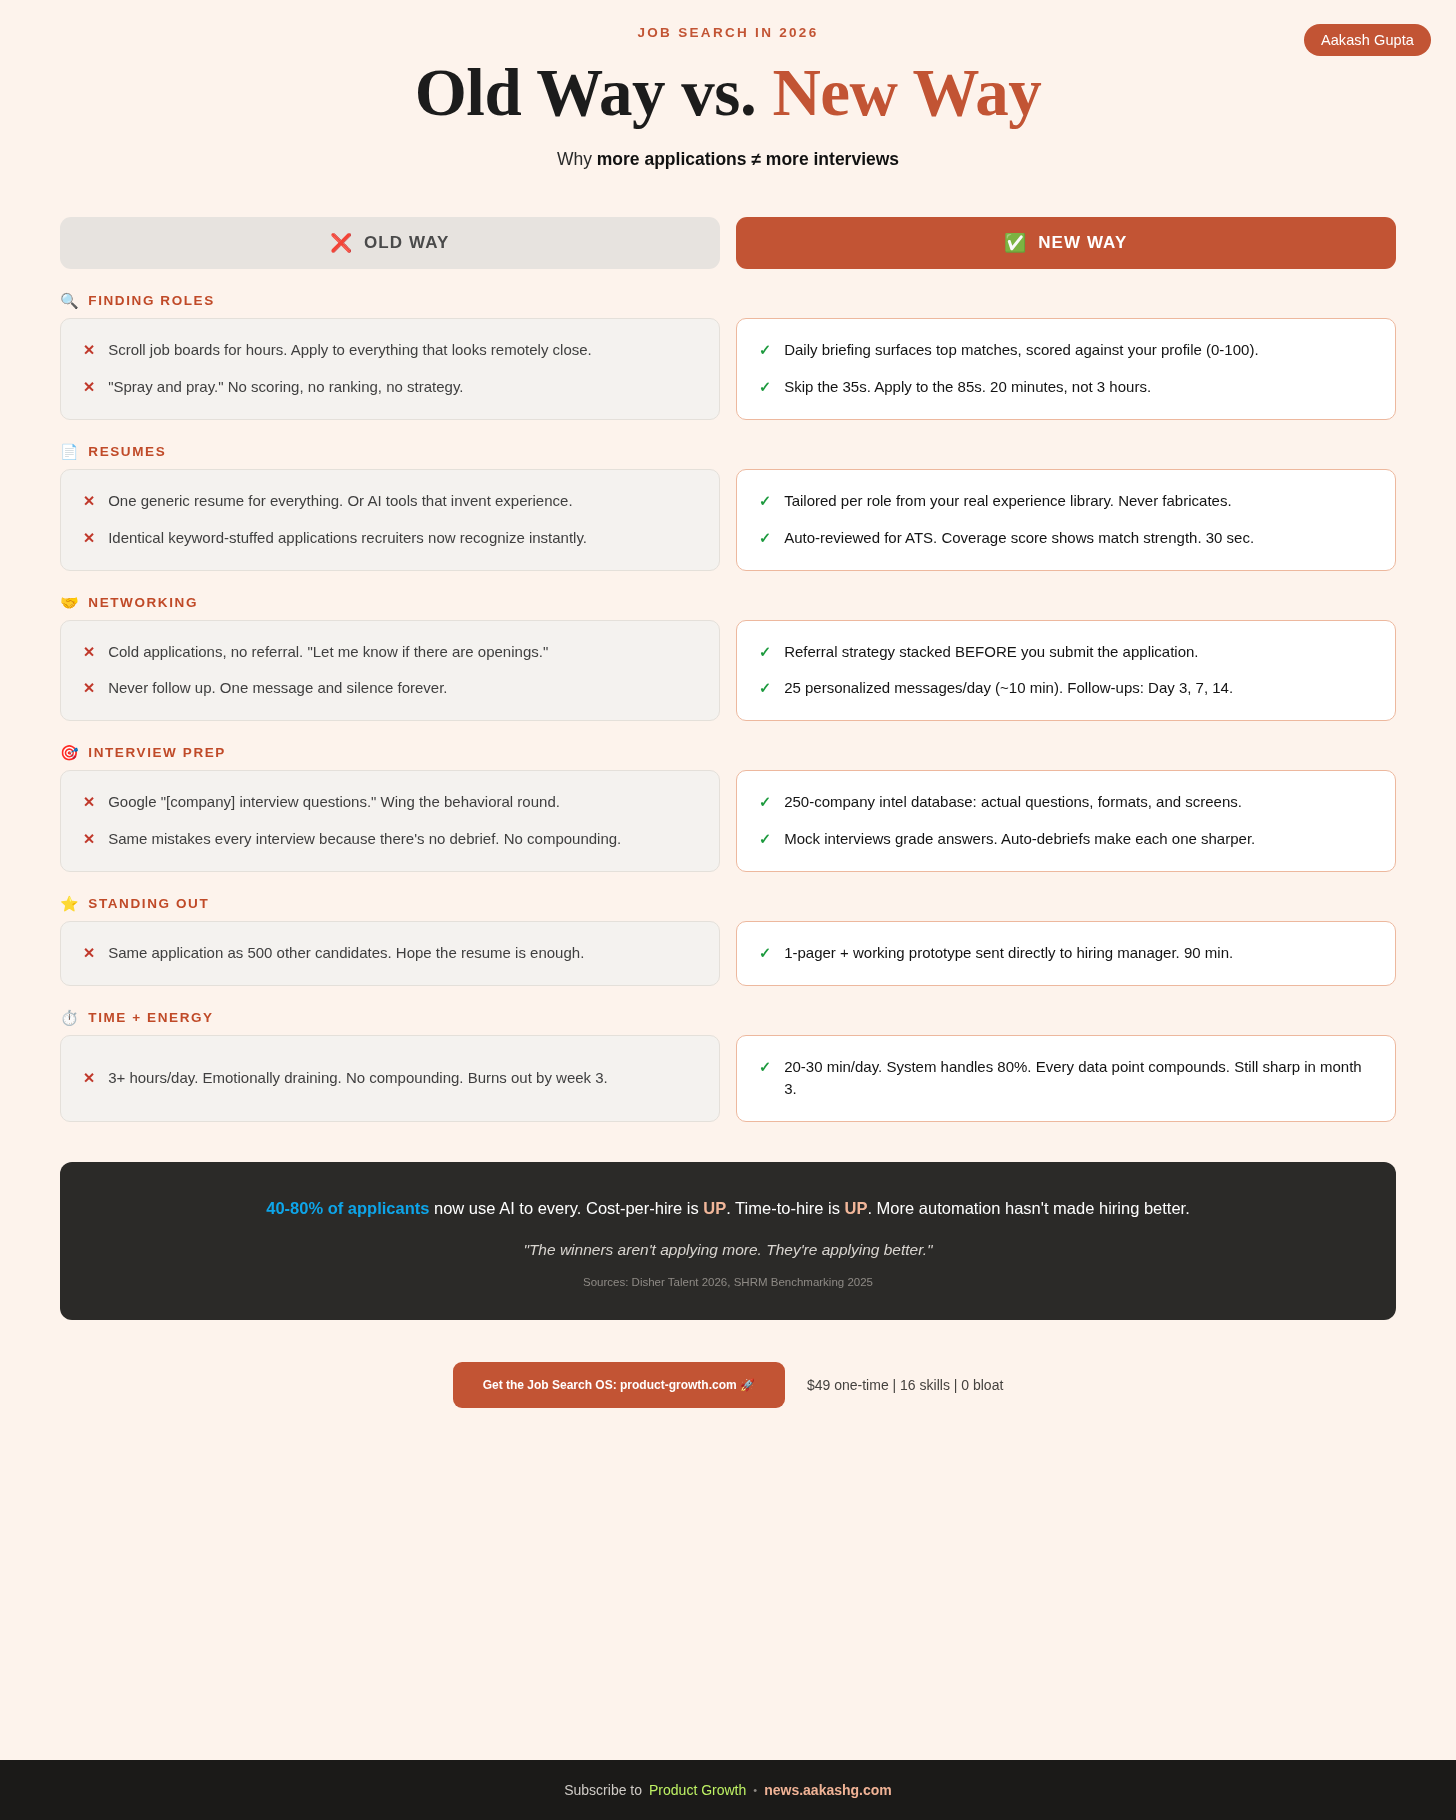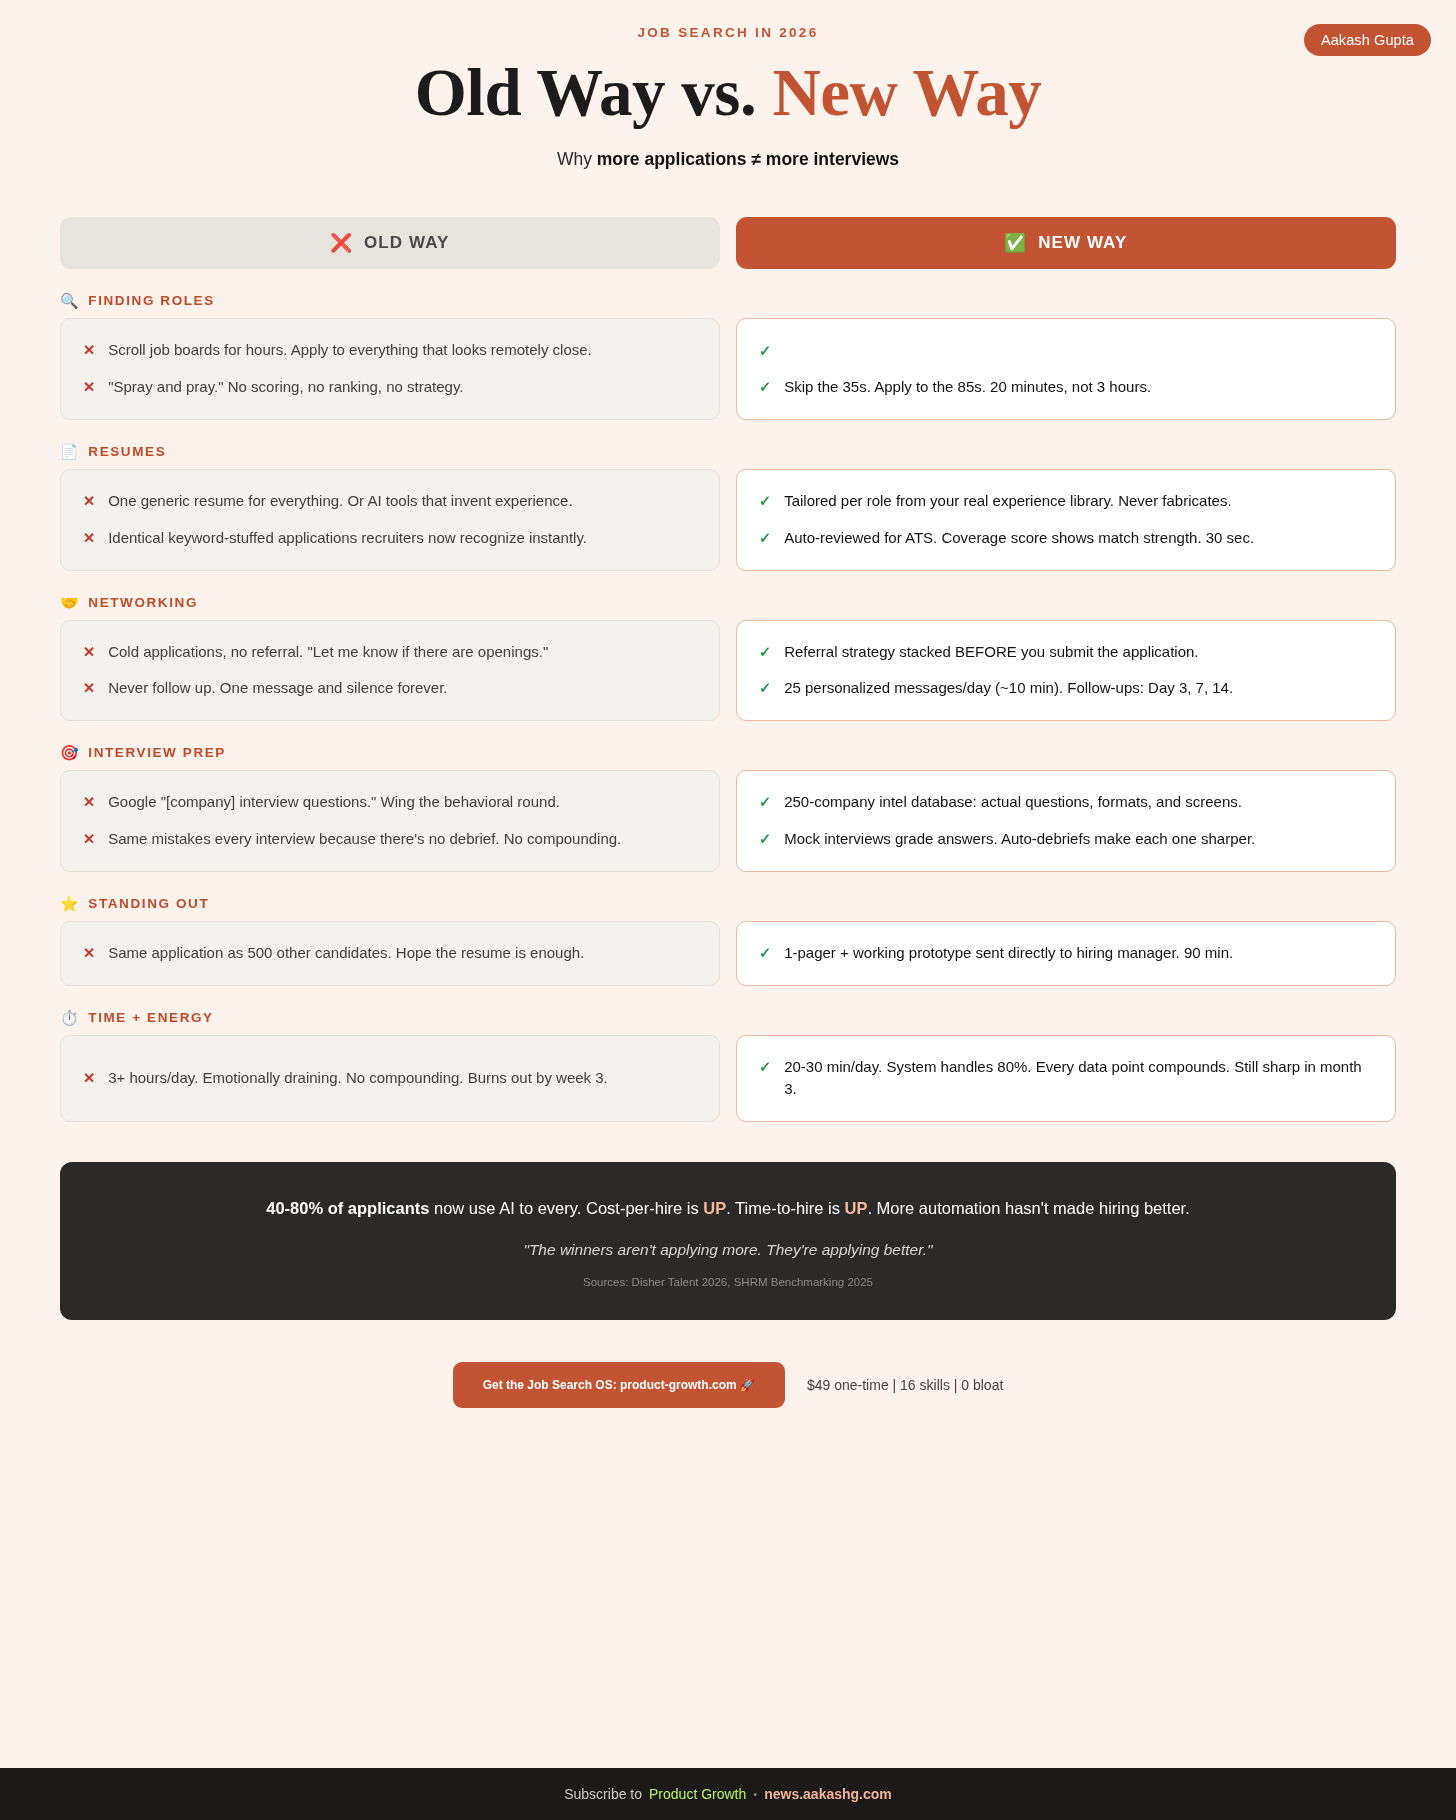--- a/index.html
+++ b/index.html
@@ -160,21 +160,21 @@
     background: #2b2a28;
     border-radius: 12px;
     padding: 34px 40px 32px 40px;
     text-align: center;
     color: #ffffff;
   }
   .callout-main {
     font-size: 16.5px;
     line-height: 1.5;
   }
-  .callout-main .hl { color: #ffffff; font-weight: bold; }
+  .callout-main .hl { color: #0ea5e9; font-weight: bold; }
   .callout-main .up { color: #f2b79a; font-weight: bold; }
   .callout-quote {
     margin-top: 20px;
     font-style: italic;
     font-size: 15.5px;
     color: #d9d5d0;
   }
   .callout-src {
     margin-top: 17px;
     font-size: 11.5px;
@@ -204,21 +204,21 @@
     font-size: 14px;
     color: #45423f;
   }
 
   
   .footer {
     position: absolute;
     bottom: 0;
     left: 0;
     width: 1456px;
-    height: 52px;
+    height: 60px;
     background: #1b1a18;
     display: flex;
     align-items: center;
     justify-content: center;
     gap: 7px;
     font-size: 14px;
     color: #cfcbc6;
   }
   .footer b { color: #bef264; font-weight: normal; }
   .footer .dot { color: #8e8a85; font-size: 11px; }
@@ -262,20 +262,21 @@
               <span>Scroll job boards for hours. Apply to everything that looks remotely close.</span>
             </div>
           <div class="item">
               <span class="mark">✕</span>
               <span>"Spray and pray." No scoring, no ranking, no strategy.</span>
             </div>
         </div>
         <div class="card new">
           <div class="item">
               <span class="mark">✓</span>
+              <span>Daily briefing surfaces top matches, scored against your profile (0-100).</span>
             </div>
           <div class="item">
               <span class="mark">✓</span>
               <span>Skip the 35s. Apply to the 85s. 20 minutes, not 3 hours.</span>
             </div>
         </div>
       </div>
     </div>
 
     <div class="section">

